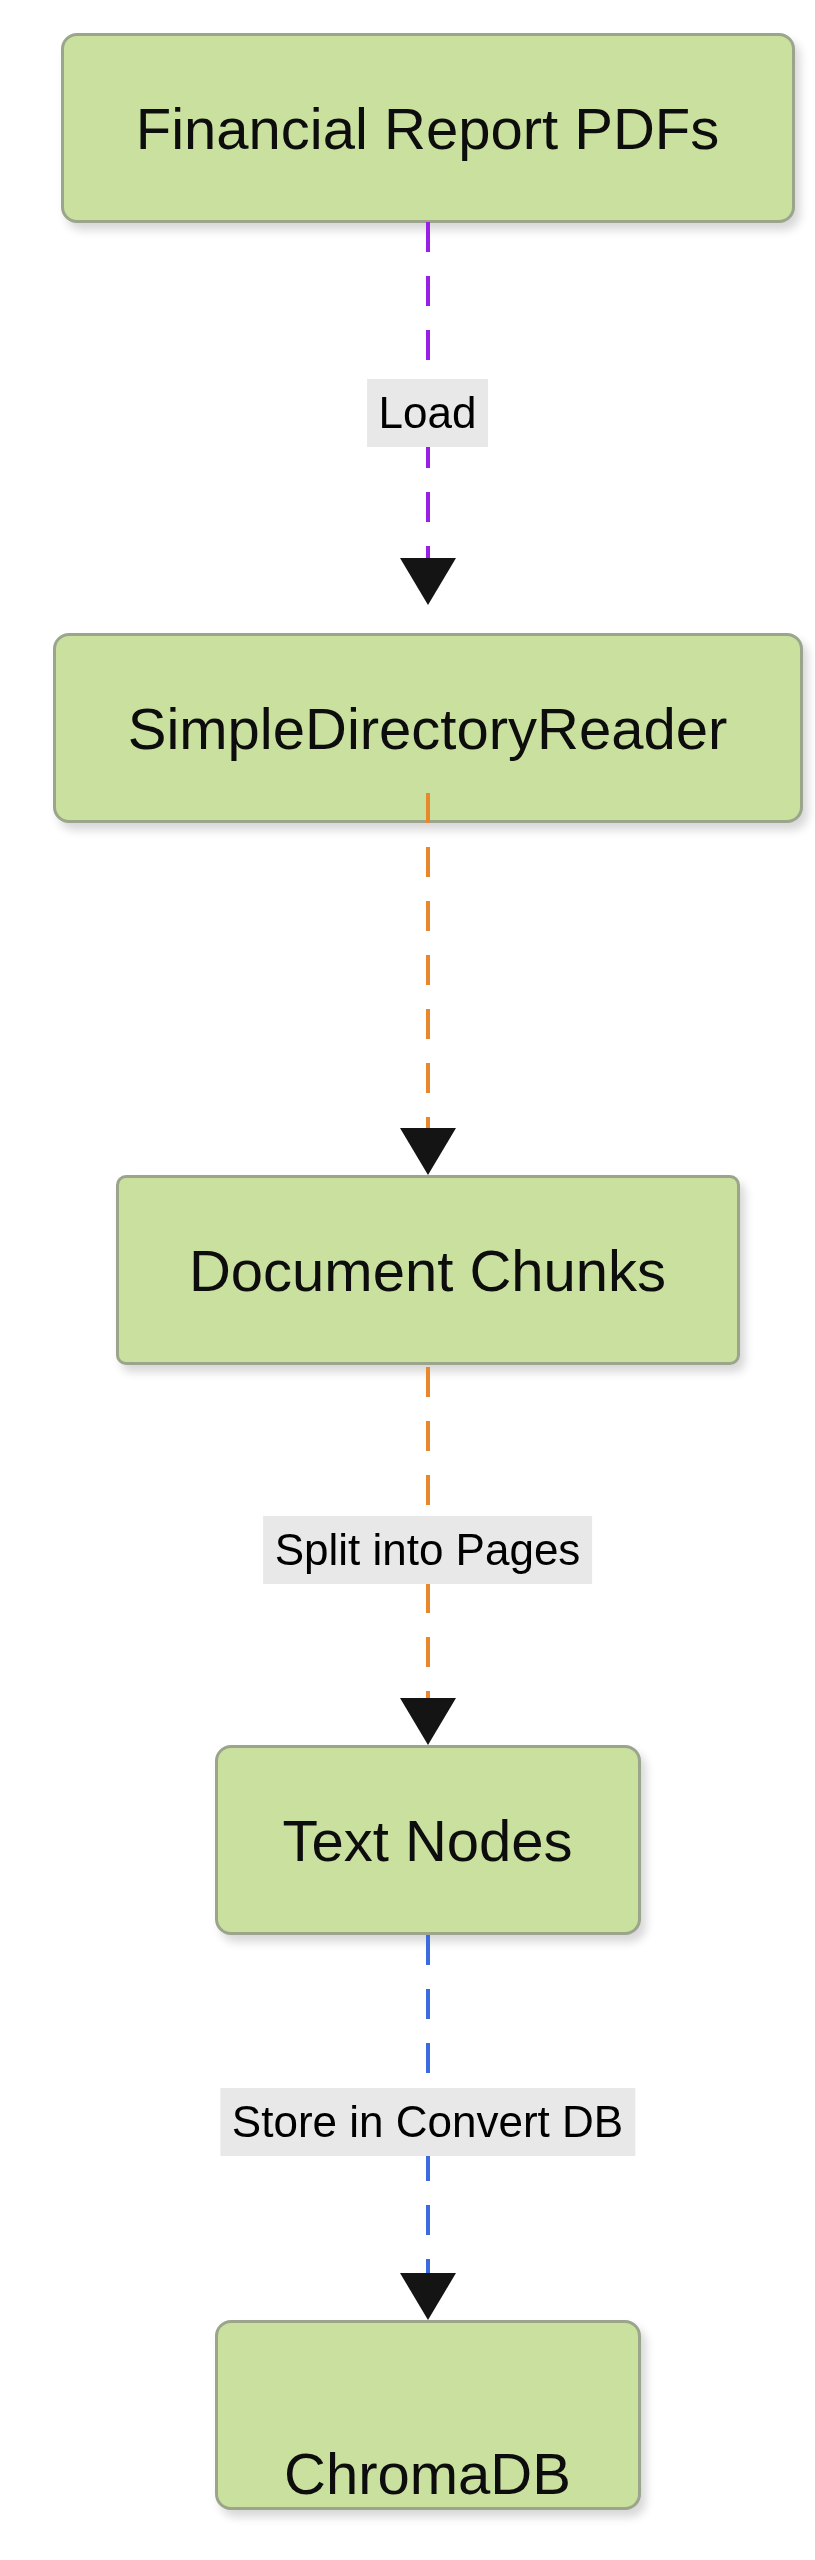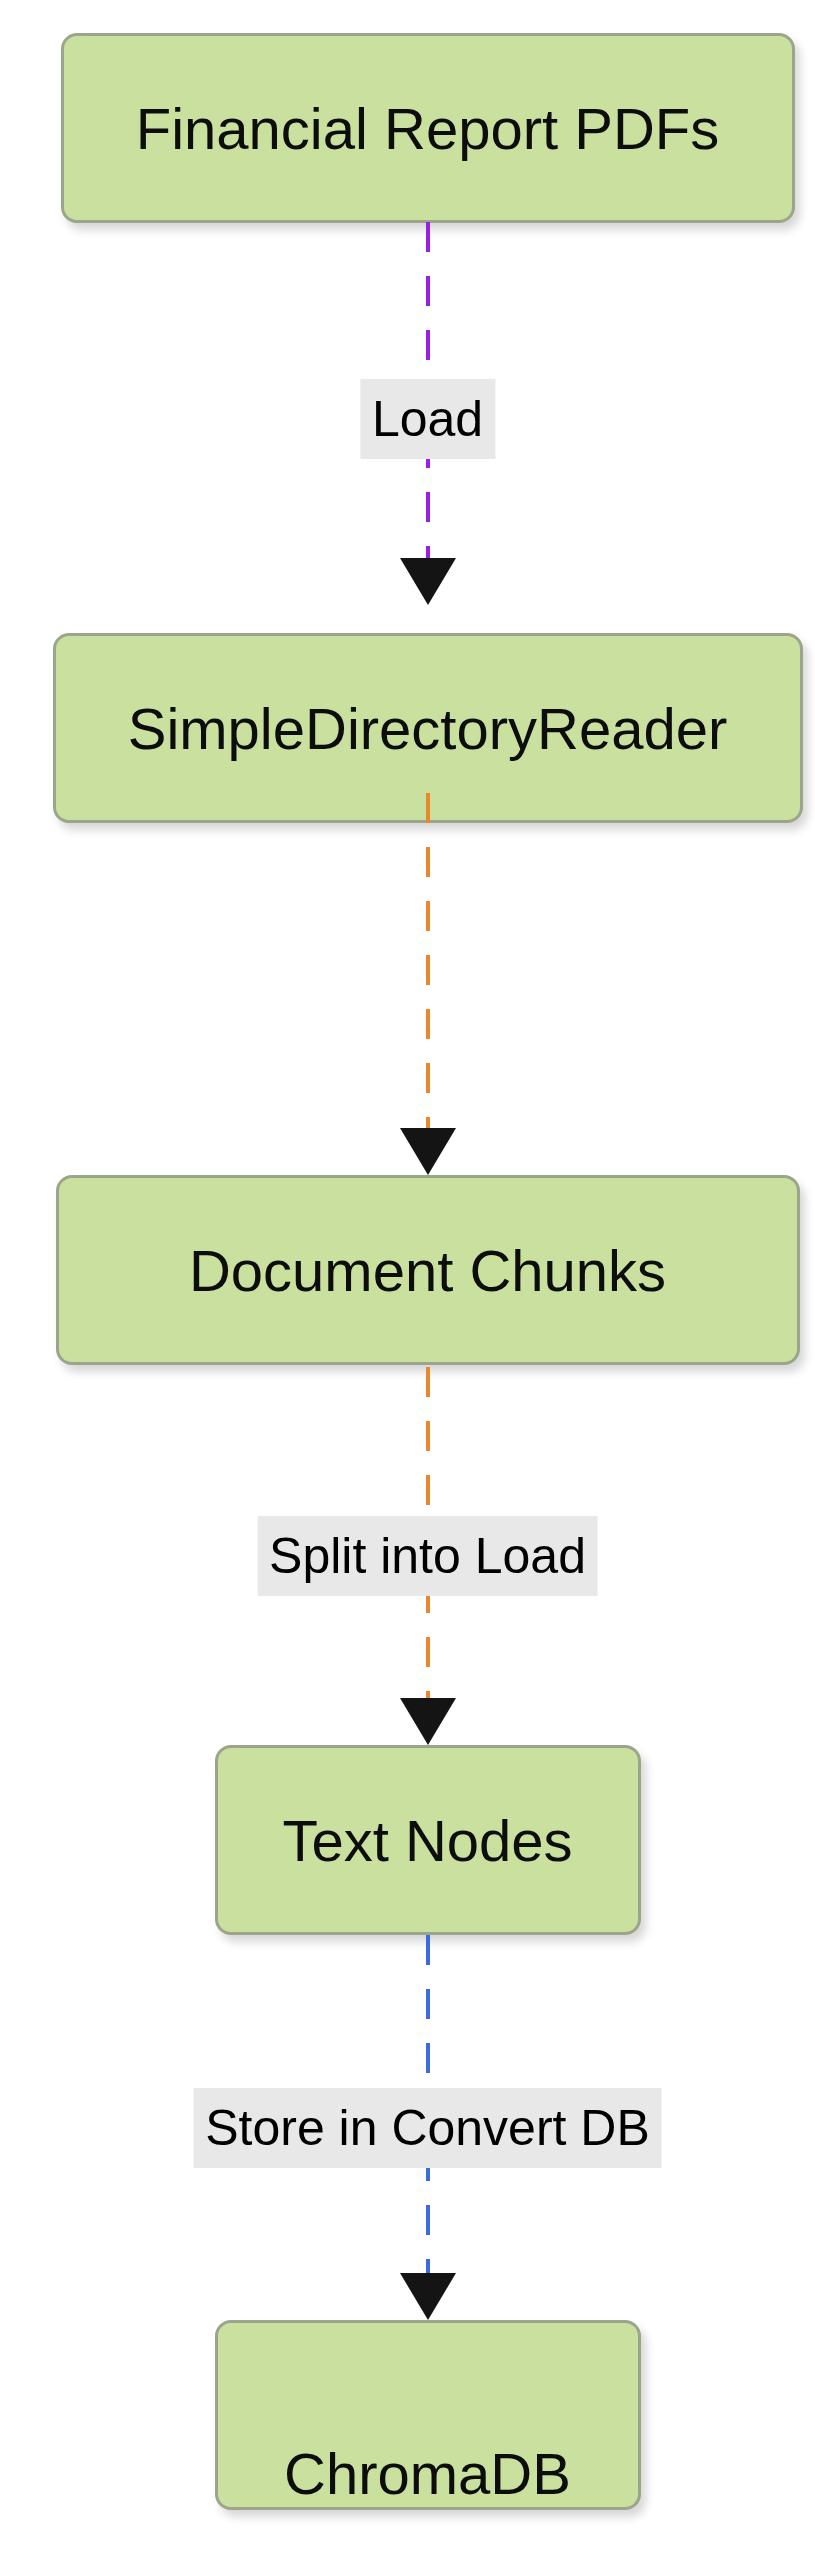--- a/index.html
+++ b/index.html
@@ -29,21 +29,21 @@
     align-items: center;
     justify-content: center;
   }
   .node-label {
     font-size: 58px;
     color: #0d0d0d;
     white-space: nowrap;
   }
   .n1 { top: 33px;   width: 734px; }
   .n2 { top: 633px;  width: 750px; }
-  .n3 { top: 1175px; width: 744px; }
+  .n3 { top: 1175px; width: 624px; border-radius: 10px; }
   .n4 { top: 1745px; width: 426px; }
   .n5 { top: 2320px; width: 426px; align-items: flex-end; }
 
   
   .edge {
     position: absolute;
     left: calc(50% - 41px);
     width: 82px;
     display: block;
   }
@@ -57,23 +57,23 @@
     fill: none;
   }
 
   
   .edge-label {
     position: absolute;
     left: 50%;
     transform: translateX(-50%);
     background: #e8e8e8;
     color: #000000;
-    font-size: 50px;
+    font-size: 44px;
     line-height: 68px;
-    padding: 6px 12px;
+    padding: 0 12px;
     white-space: nowrap;
     text-align: center;
   }
   .el1 { top: 379px; }
   .el2 { top: 944px; }
   .el3 { top: 1516px; }
   .el4 { top: 2088px; }
 </style>
 </head>
 <body>
@@ -100,21 +100,21 @@
   </svg>
 
   <div class="node n3">
     <span class="node-label">Document Chunks</span>
   </div>
 
   <svg class="edge e3" viewBox="0 0 82 378" aria-hidden="true">
     <line class="edge-line" x1="41" y1="0" x2="41" y2="334" stroke="#e8872b"></line>
     <polygon points="13,331 69,331 41,378" fill="#141414"></polygon>
   </svg>
-  <div class="edge-label el3">Split into Load</div>
+  <div class="edge-label el3">Split into Pages</div>
 
   <div class="node n4">
     <span class="node-label">Text Nodes</span>
   </div>
 
   <svg class="edge e4" viewBox="0 0 82 385" aria-hidden="true">
     <line class="edge-line" x1="41" y1="0" x2="41" y2="341" stroke="#3b6cdf"></line>
     <polygon points="13,338 69,338 41,385" fill="#141414"></polygon>
   </svg>
   <div class="edge-label el4">Store in Convert DB</div>

